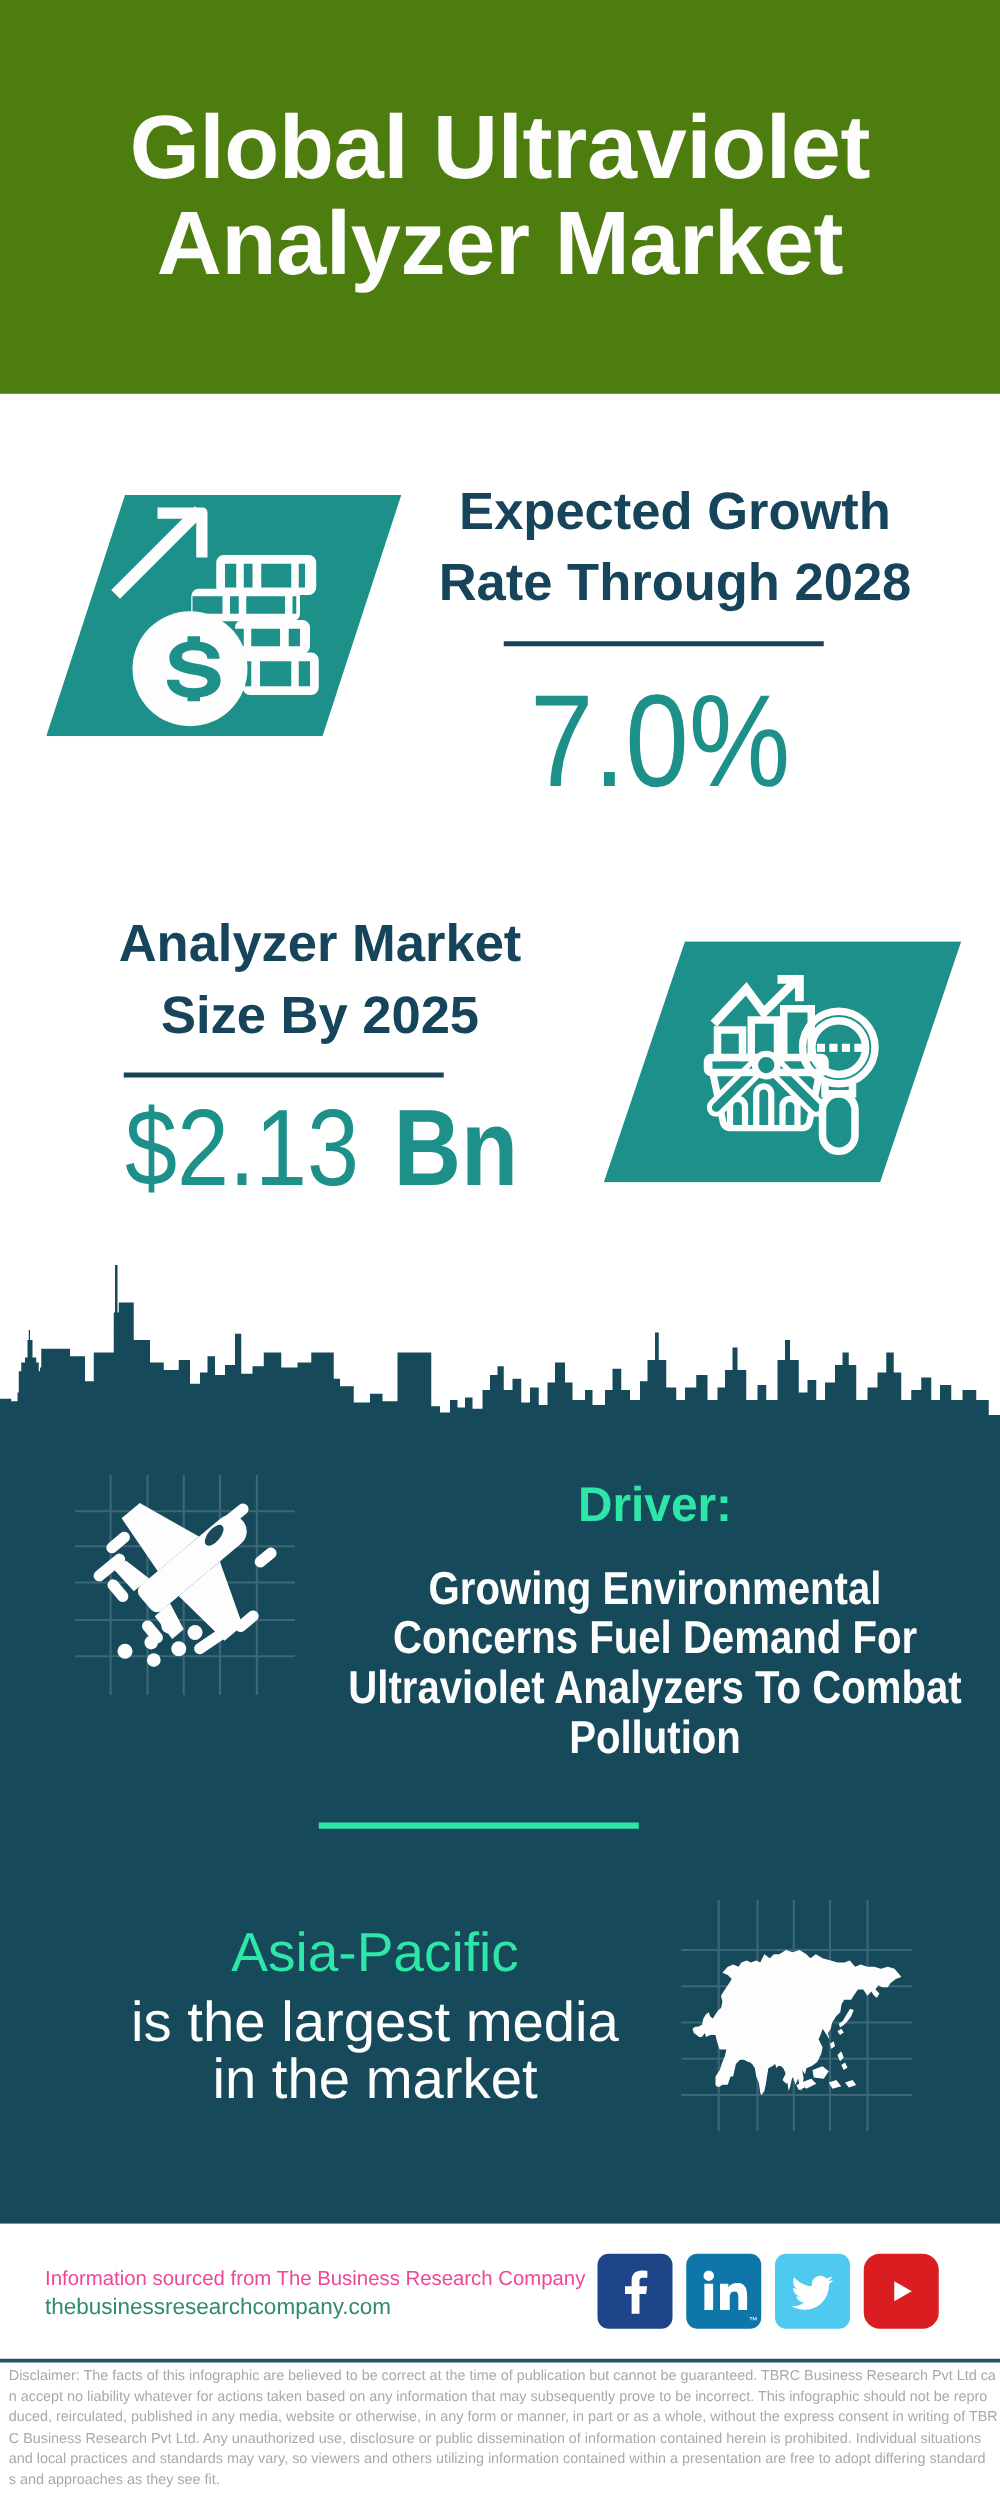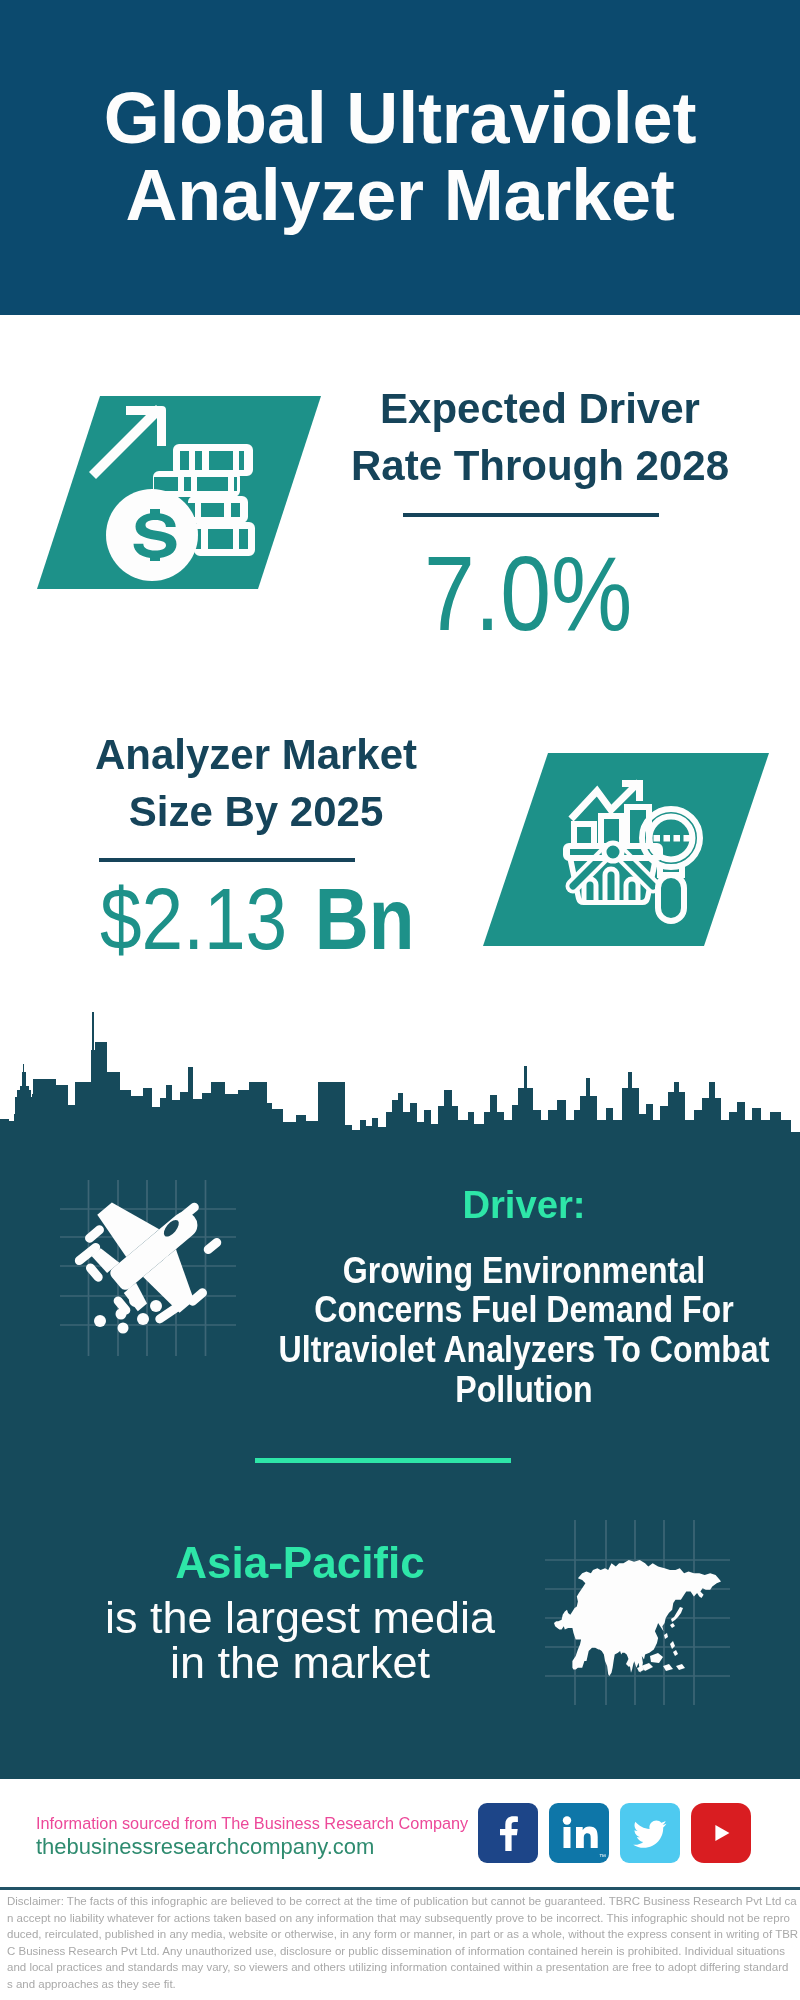--- a/index.html
+++ b/index.html
@@ -1,20 +1,20 @@
 <!DOCTYPE html>
 <html><head>
 <meta charset="utf-8">
 <style>
   html,body{margin:0;padding:0;}
   body{width:800px;height:2000px;background:#ffffff;font-family:"Liberation Sans",sans-serif;overflow:hidden;}
   .page{position:relative;width:800px;height:2000px;overflow:hidden;background:#fff;}
 
   
-  .header{position:absolute;left:0;top:0;width:800px;height:315px;background:#0c4a6e;}
+  .header{position:absolute;left:0;top:0;width:800px;height:315px;background:#4d7c0f;}
   .header .t1,.header .t2{position:absolute;left:0;width:800px;text-align:center;color:#fdfdfd;
       font-size:72px;font-weight:bold;letter-spacing:-0.2px;line-height:1;white-space:nowrap;}
   .header .t1{top:82px;}
   .header .t2{top:159px;}
 
   
   .para{position:absolute;background:#1d9189;}
   .para.p1{left:37px;top:396px;width:284px;height:193px;
      clip-path:polygon(63px 0, 284px 0, 221px 193px, 0 193px);}
   .para.p2{left:483px;top:753px;width:286px;height:193px;
@@ -41,28 +41,28 @@
 
   
   .drv-h{position:absolute;left:324px;top:1185px;width:400px;text-align:center;color:#2ee6a8;
      font-size:39px;font-weight:bold;line-height:1;white-space:nowrap;transform:scaleX(0.98);transform-origin:50% 0;}
   .drv{position:absolute;left:224px;width:600px;text-align:center;color:#fdfdfd;
      font-size:37px;font-weight:bold;line-height:1;white-space:nowrap;transform:scaleX(0.868);transform-origin:50% 0;}
   .mintrule{position:absolute;left:255px;top:1458px;width:256px;height:5px;background:#2ee6a8;}
 
   
   .rg-h{position:absolute;left:60px;top:1541px;width:480px;text-align:center;color:#2ee6a8;
-     font-size:44px;font-weight:bold;line-height:1;white-space:nowrap;}
+     font-size:44px;font-weight:normal;line-height:1;white-space:nowrap;}
   .rg{position:absolute;left:60px;width:480px;text-align:center;color:#fdfdfd;
      font-size:45px;font-weight:400;line-height:1;white-space:nowrap;}
 
   
   .footer{position:absolute;left:0;top:1779px;width:800px;height:221px;background:#fff;}
   .f-src{position:absolute;left:36px;top:36px;font-size:16.3px;color:#ec4899;line-height:1;white-space:nowrap;}
-  .f-web{position:absolute;left:36px;top:57px;font-size:22px;color:#2e8b6f;line-height:1;white-space:nowrap;text-decoration:none;}
+  .f-web{position:absolute;left:36px;top:57px;font-size:18px;color:#2e8b6f;line-height:1;white-space:nowrap;text-decoration:none;}
   .social{position:absolute;left:478px;top:24px;display:flex;gap:11px;}
   .sbtn{position:relative;width:60px;height:60px;border-radius:9px;display:flex;align-items:center;justify-content:center;text-decoration:none;}
   .sbtn svg{display:block;}
   .sbtn.fb{background:#1d4588;}
   .sbtn.li{background:#0e76a8;}
   .sbtn.tw{background:#4ecaf0;}
   .sbtn.yt{background:#d91d21;border-radius:13px;}
   .sbtn .tm{position:absolute;right:3px;bottom:3px;color:#fff;font-size:7px;line-height:1;}
   .f-rule{position:absolute;left:0;top:108px;width:800px;height:3px;background:#225367;}
   .f-disc{position:absolute;left:7px;top:114px;width:800px;font-size:11.5px;line-height:16.5px;color:#a9a9a9;text-align:left;white-space:nowrap;}
@@ -104,21 +104,21 @@
       <circle cx="115" cy="139" r="46" fill="#fdfdfd"></circle>
       <g>
         <path d="M113 113 h10 v9 h-10 z M113 156 h10 v9 h-10 z" fill="#1d9189"></path>
         <path d="M118 117 c -12 0 -19.5 6 -19.5 13.5 c 0 8 7 11.3 19.5 13.2 c 8 1.2 11 2.6 11 5.5
                  c 0 3.4 -4.4 5.3 -11 5.3 c -7.2 0 -11.7 -2.4 -11.7 -6.8 h -9.8 c 0 9 9 14.5 21.5 14.5
                  c 12.9 0 21.5 -5.3 21.5 -14 c 0 -8.3 -6.9 -11.6 -20.4 -13.5 c -8.3 -1.2 -10.6 -3.1 -10.6 -5.7
                  c 0 -3 3.8 -4.9 9.8 -4.9 c 6.8 0 10.6 2.6 10.6 6.8 h 9.8 c 0 -8.3 -8.3 -13.9 -20.7 -13.9 z" fill="#1d9189"></path>
       </g>
     </svg>
   </div>
-  <div class="lbl" style="left:340px;top:388px;width:400px;">Expected Driver</div>
+  <div class="lbl" style="left:340px;top:388px;width:400px;">Expected Growth</div>
   <div class="lbl" style="left:340px;top:445px;width:400px;">Rate Through 2028</div>
   <div class="rule" style="left:403px;top:513px;width:256px;"></div>
   <div class="big pct" style="left:424px;top:541px;">7.0%</div>
 
   <div class="lbl" style="left:56px;top:734px;width:400px;">Analyzer Market</div>
   <div class="lbl" style="left:56px;top:791px;width:400px;">Size By 2025</div>
   <div class="rule" style="left:99px;top:858px;width:256px;"></div>
   <div class="big amt" style="left:100px;top:875px;"><span>$2.13</span><span class="gap"></span><span class="unit">Bn</span></div>
   <div class="para p2">
     <svg class="ico" width="286" height="193" viewBox="0 0 286 193">

